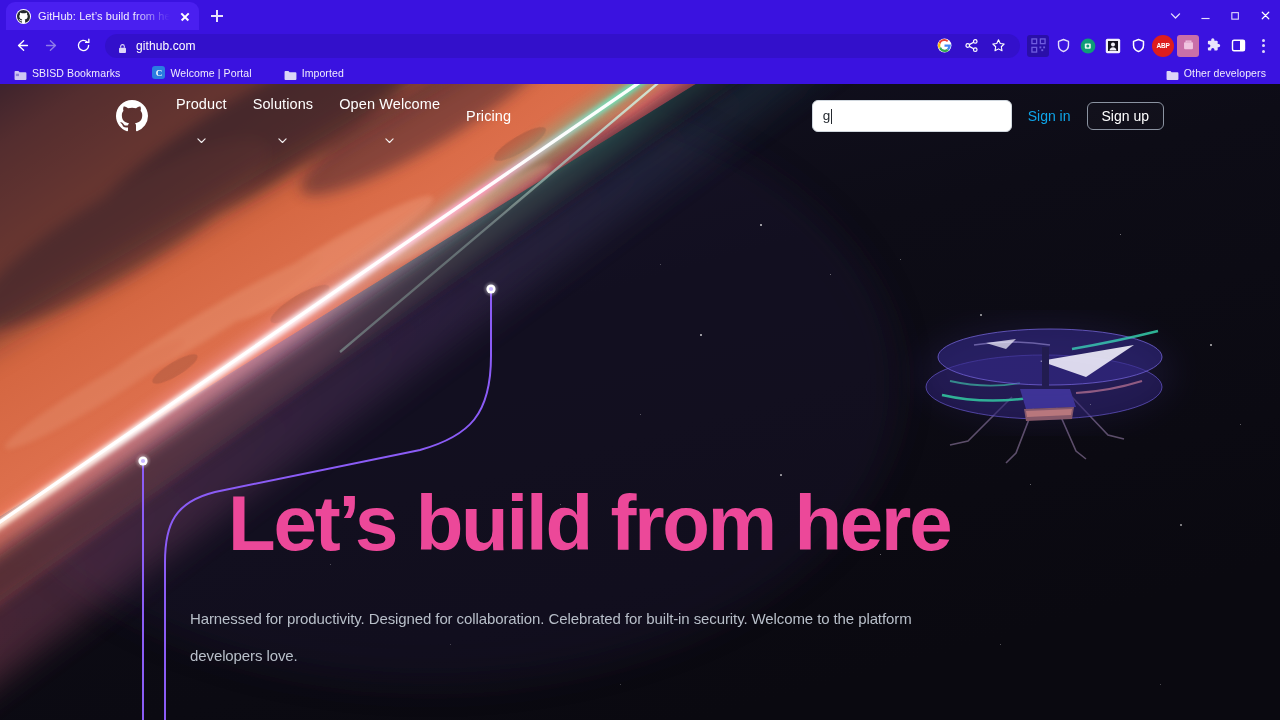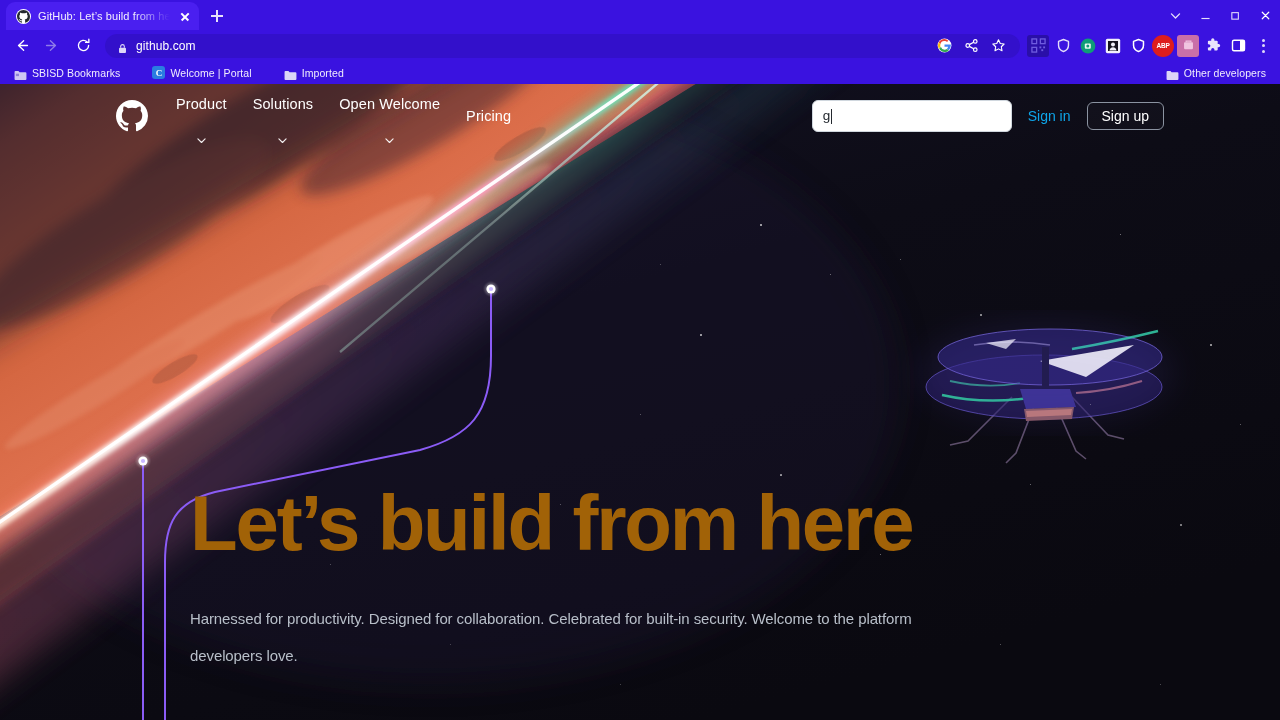--- a/index.html
+++ b/index.html
@@ -80,22 +80,22 @@
   .gh-search{ width:200px; height:32px; background:#ffffff; border:1px solid #d0d7de;
     border-radius:6px; display:flex; align-items:center; padding:0 10px; position:relative; }
   .gh-search-val{ font-size:13.5px; color:#24292f; line-height:1; }
   .caretbar{ width:1.2px; height:15px; background:#24292f; margin-left:1px; }
   .signin{ font-size:14px; color:#0ea5e9; white-space:nowrap; padding:0 4px; }
   .signup{ font-size:14px; color:#fff; white-space:nowrap; padding:5px 14px;
     border:1px solid #8b93a1; border-radius:6px; background:rgba(255,255,255,.02); }
 
   
   .hero-copy{ position:absolute; left:190px; top:400px; z-index:15; width:830px; }
-  .hero-title{ font-size:78px; line-height:1.02; font-weight:bold; color:#a16207;
-    letter-spacing:-2.2px; white-space:nowrap; }
+  .hero-title{ font-size:78px; line-height:1.02; font-weight:bold; color:#ec4899;
+    letter-spacing:-2.2px; white-space:nowrap;margin-left:38px; }
   .hero-sub{ margin-top:36px; font-size:15px; line-height:37px; color:#b8bfc9;
     letter-spacing:-.1px; max-width:730px; }
 </style>
 </head>
 <body>
 
 <div id="browser">
 
   <div class="tabstrip">
     <div class="tab">

